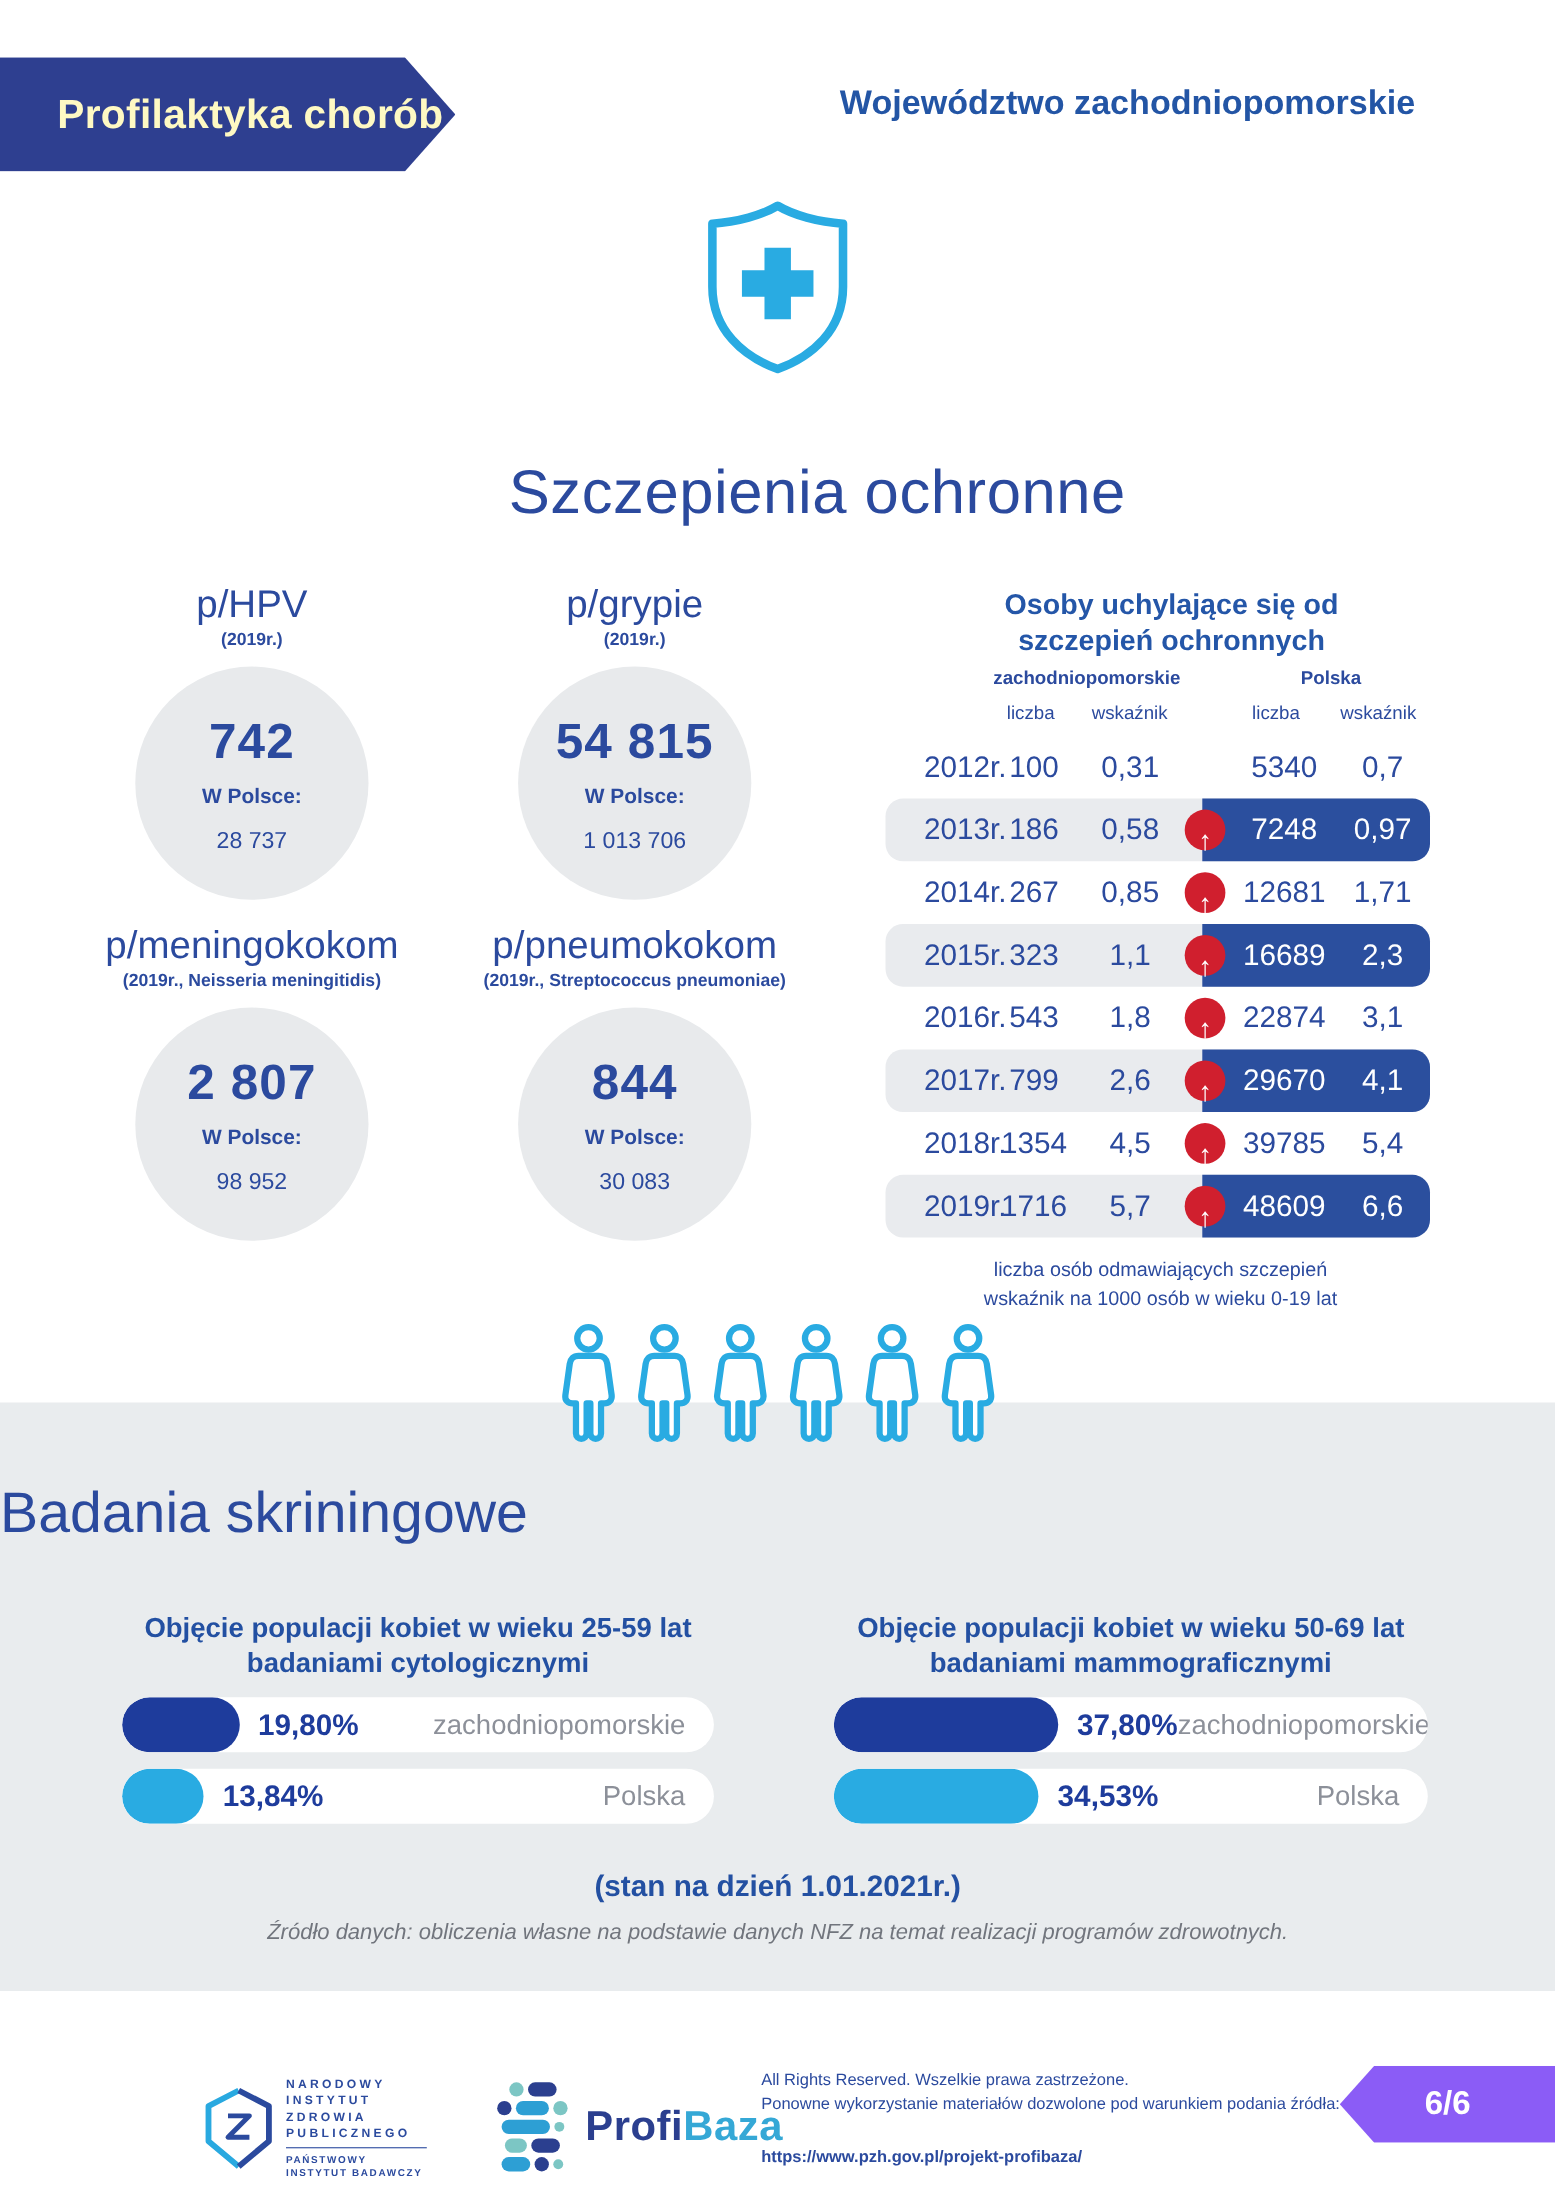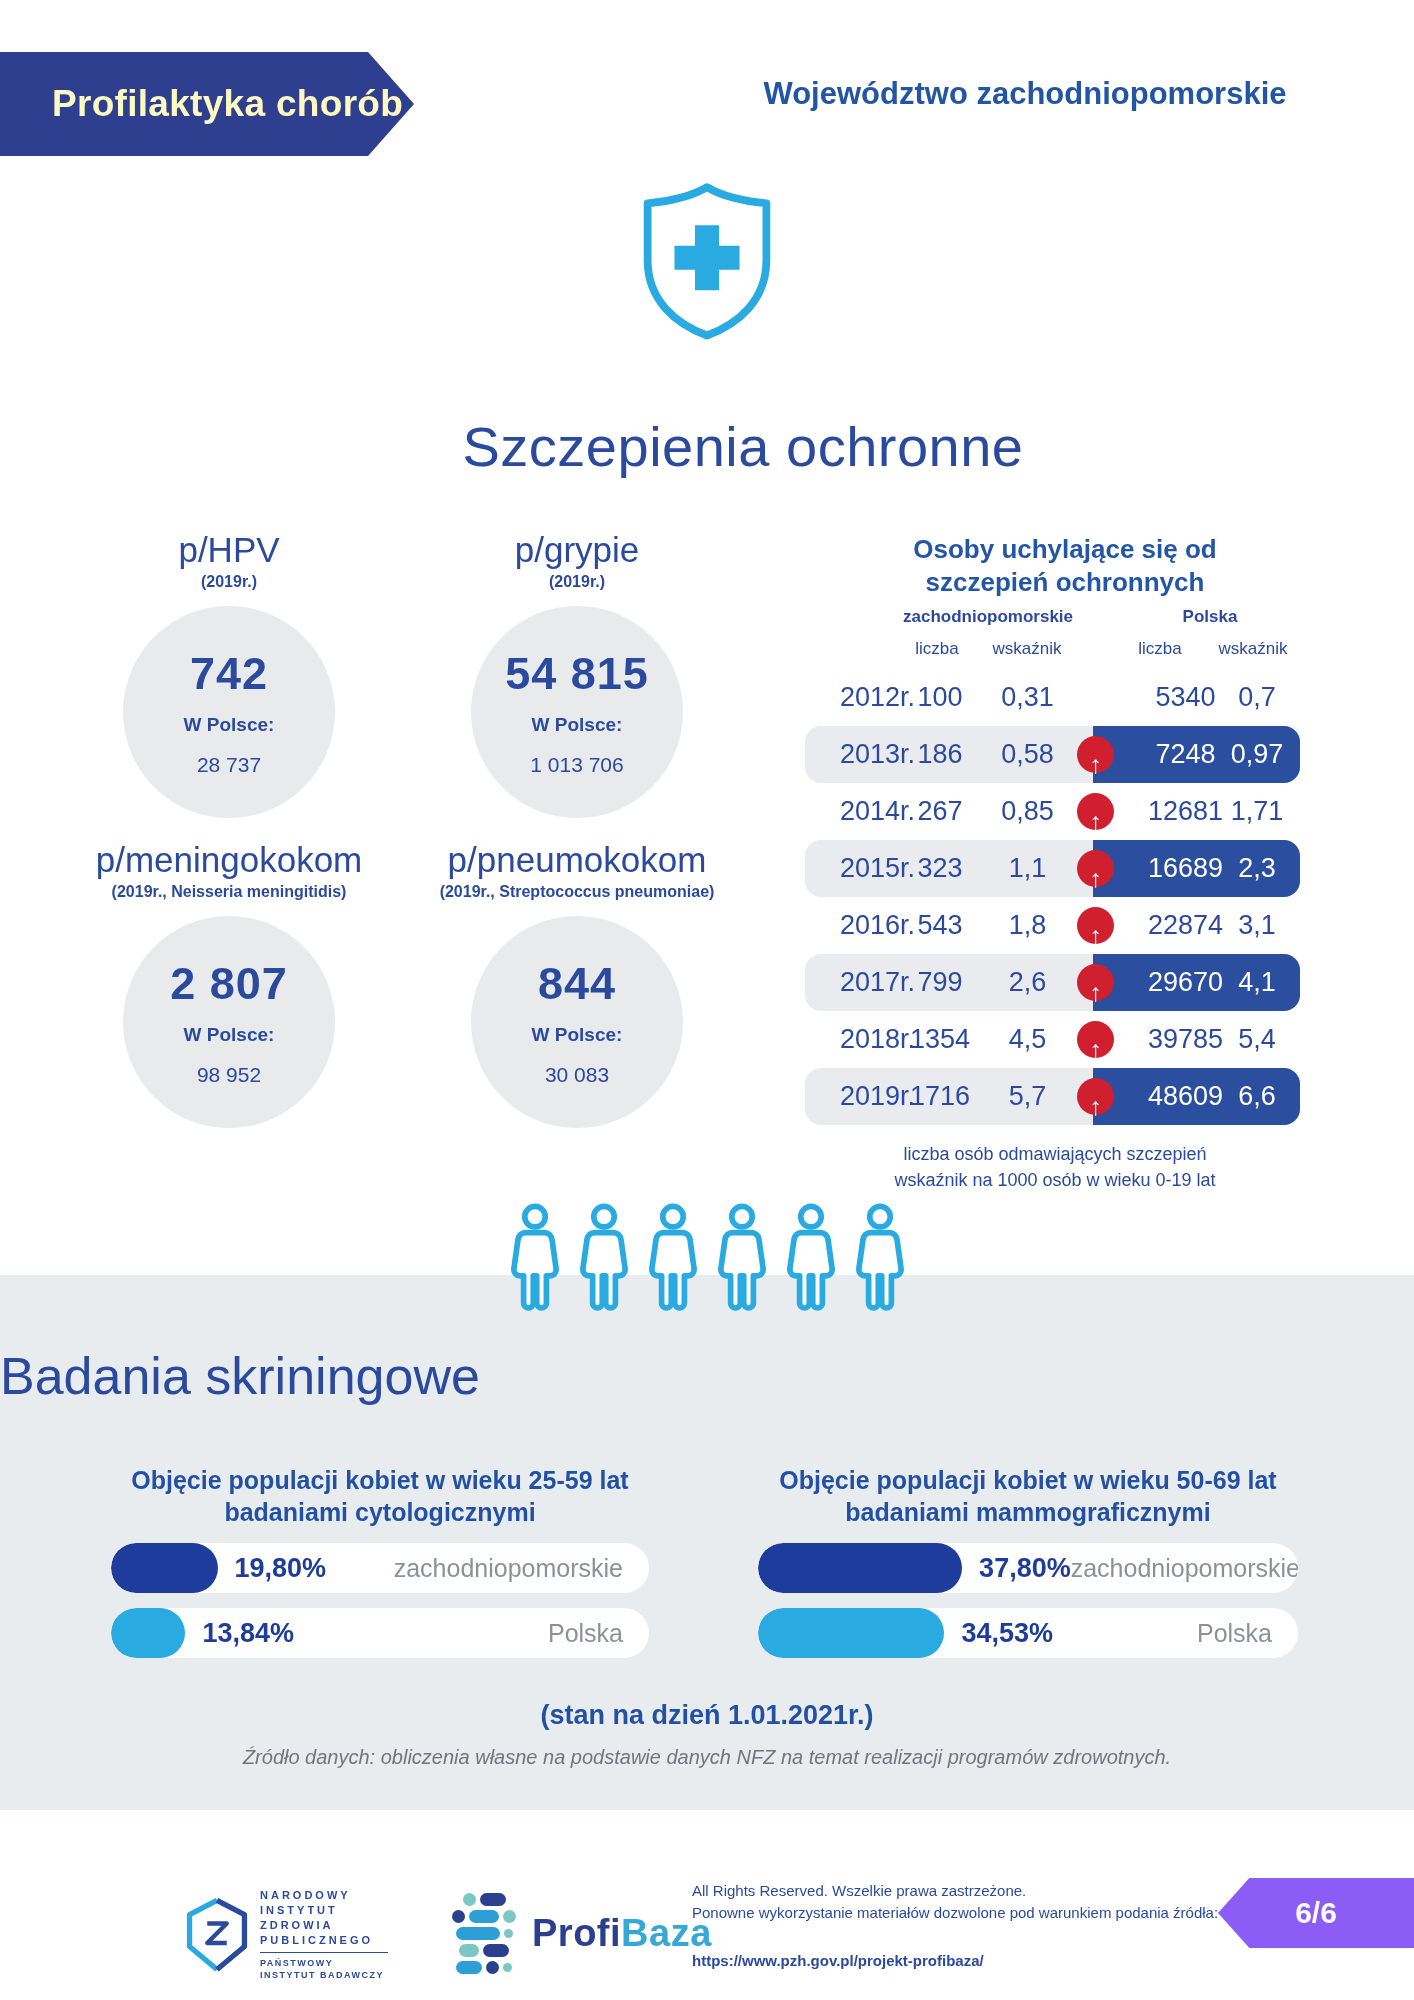--- a/index.html
+++ b/index.html
@@ -43,21 +43,21 @@
   .trows{position:absolute;top:136px;left:0;width:495px;}
   .trow{position:relative;height:57px;}
   .trow.band{background:#e9ebee;border-radius:16px;}
   .trow.band::after{content:'';position:absolute;left:288px;right:0;top:0;bottom:0;
     background:#2b4f9e;border-radius:0 16px 16px 0;}
   .trow span{position:absolute;top:0;line-height:57px;font-size:27px;font-weight:500;z-index:1;}
   .cy{left:0;width:110px;text-align:right;}
   .c1{left:95px;width:80px;text-align:center;}
   .c2{left:180px;width:85px;text-align:center;}
   .ca{left:272px;width:38px;}
-  .c3{left:333px;width:95px;text-align:center;}
+  .c3{left:315px;width:95px;text-align:center;}
   .c4{left:412px;width:80px;text-align:center;}
   .trow.band .c3,.trow.band .c4{color:#fff;}
   .arrow-badge{display:block;width:37px;height:37px;margin-top:10px;border-radius:50%;
     background:#d01f2e;color:#fff;text-align:center;}
   .arrow-badge::before{content:"↑";font-size:25px;font-weight:700;line-height:37px;}
   .tbl-foot{position:absolute;top:608px;left:0;width:500px;text-align:center;
     font-size:18px;line-height:26px;}
 
   
   .gray-band{position:absolute;left:0;top:1275px;width:1414px;height:535px;background:#e9ecee;}

